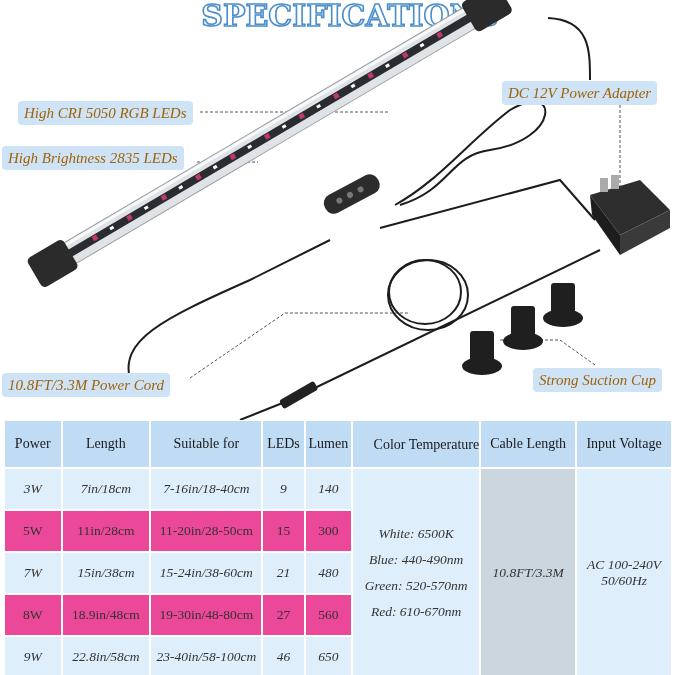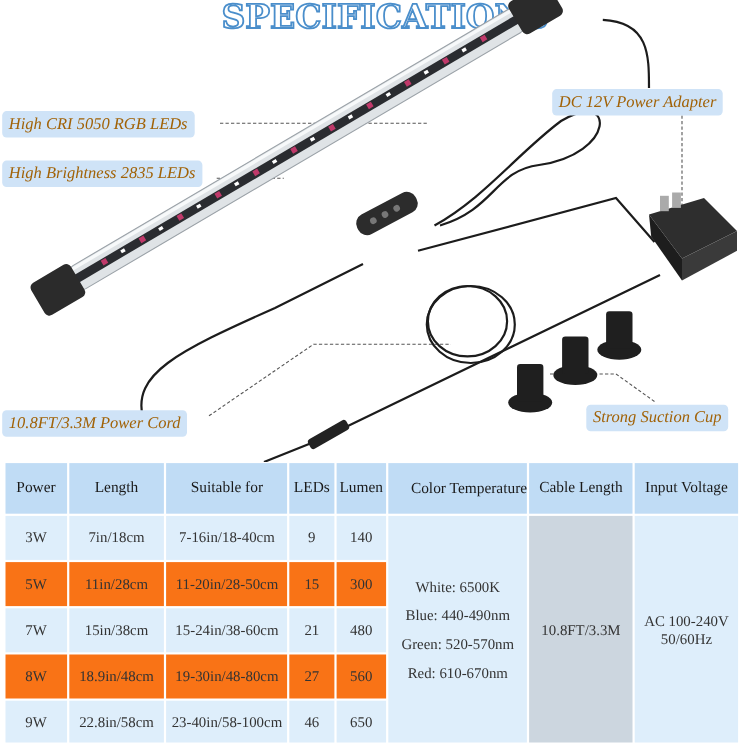--- a/index.html
+++ b/index.html
@@ -17,22 +17,22 @@
     }
     table.spec {
       position: absolute; left: 3px; top: 419px; width: 670px; border-collapse: separate; border-spacing: 2px;
       font-family: "Liberation Serif", serif; font-size: 13.5px; color: #333333; text-align: center;
       table-layout: fixed;
     }
     table.spec th {
       background: #c0dcf5; font-weight: normal; color: #1a1a1a; font-size: 14px; height: 46px; padding: 0;
     }
     table.spec td { height: 40px; padding: 0; }
-    tr.light td { background: #deeefb; }
-    tr.dark td { background: #f97316; }
+    tr.light td { background: #deeefb; font-style: italic; }
+    tr.dark td { background: #ec4899; }
     td.merge-light { background: #deeefb !important; line-height: 26px; margin-left: 23px; }
     td.merge-dark { background: #ccd6df !important; }
     td.merge-volt { background: #deeefb !important; line-height: 16px; }
   </style>
 </head>
 <body>
 
 <div class="title">SPECIFICATIONS</div>
 
 <svg class="illus" viewBox="0 0 679 420" xmlns="http://www.w3.org/2000/svg">
@@ -112,21 +112,21 @@
   <g fill="#1f1f1f">
     <ellipse cx="563" cy="318" rx="20" ry="9"></ellipse>
       <rect x="551" y="283" width="24" height="34" rx="3"></rect>
     <ellipse cx="523" cy="341" rx="20" ry="9"></ellipse>
       <rect x="511" y="306" width="24" height="34" rx="3"></rect>
     <ellipse cx="482" cy="366" rx="20" ry="9"></ellipse>
       <rect x="470" y="331" width="24" height="34" rx="3"></rect>
   </g>
 </svg>
 
-<div class="callout" style="left:2px; top:101px;">High CRI 5050 RGB LEDs</div>
+<div class="callout" style="left:18px; top:101px;">High CRI 5050 RGB LEDs</div>
 <div class="callout" style="left:2px; top:146px;">High Brightness 2835 LEDs</div>
 <div class="callout" style="left:502px; top:81px;">DC 12V Power Adapter</div>
 <div class="callout" style="left:2px; top:373px;">10.8FT/3.3M Power Cord</div>
 <div class="callout" style="left:533px; top:368px;">Strong Suction Cup</div>
 
 <table class="spec">
   <colgroup>
     <col style="width:55px">
       <col style="width:86px">
       <col style="width:109px">

